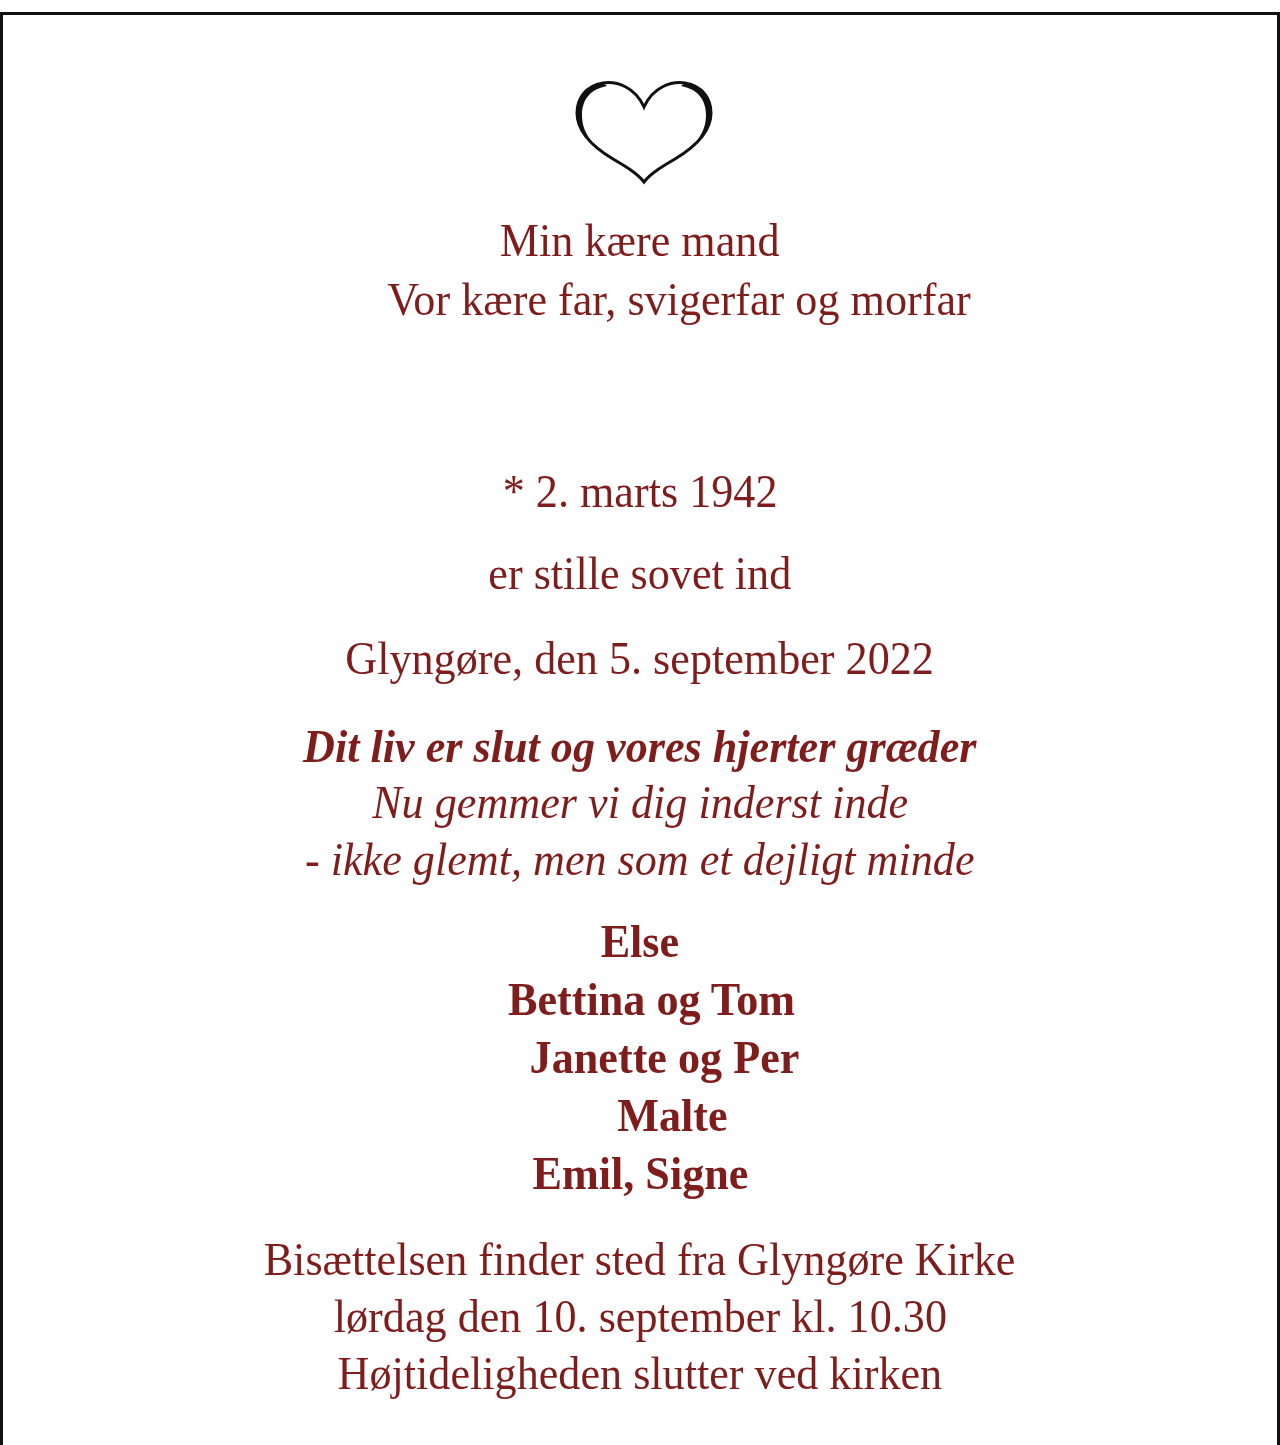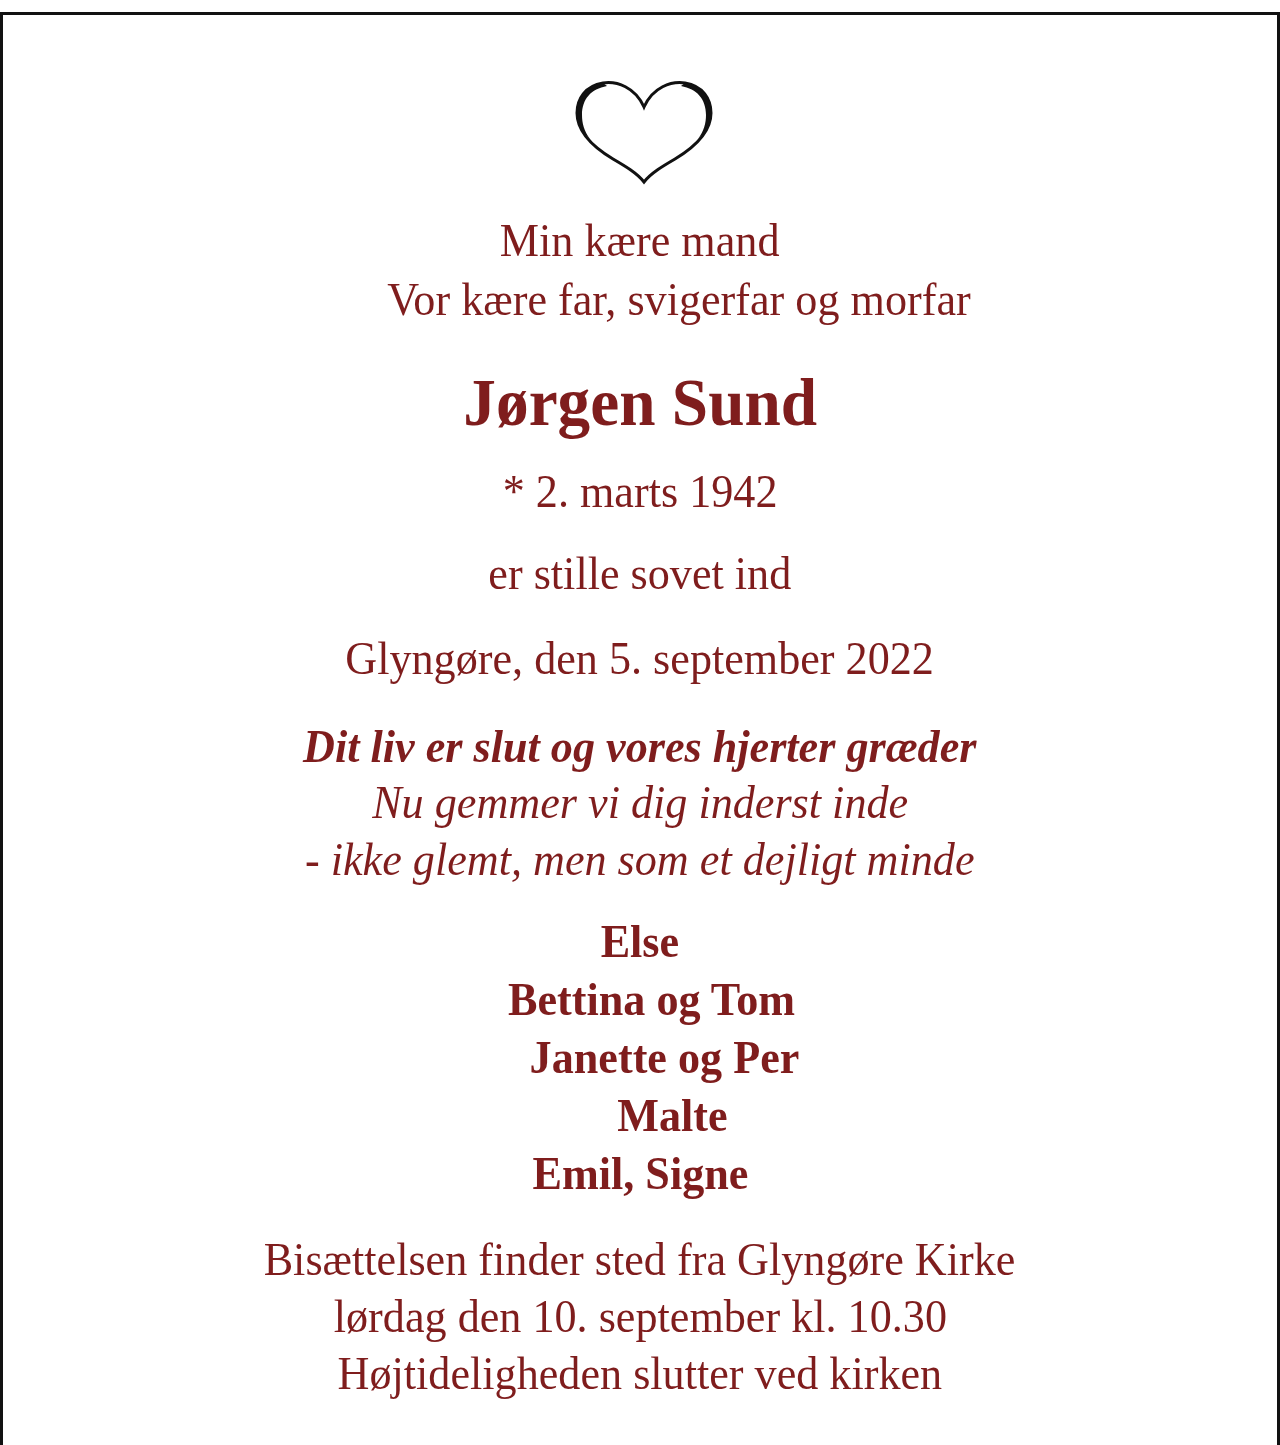--- a/index.html
+++ b/index.html
@@ -92,23 +92,20 @@
     <path d="M112 6 C 130 9, 138 22, 138 36 C 138 46, 133 55, 125 62 C 131 54, 133 46, 133 38 C 133 22, 124 12, 108 9 Z" fill="#111111"></path>
   </svg>
 
   <div class="line intro1">
     <span class="condensed">Min kære mand</span>
   </div>
   <div class="line intro2">
     <span class="condensed">Vor kære far, svigerfar og morfar</span>
   </div>
 
-  <div class="line name">
-    <span class="condensed">Jørgen Sund</span>
-  </div>
 
   <div class="line born">
     <span class="condensed">* 2. marts 1942</span>
   </div>
 
   <div class="line passed">
     <span class="condensed">er stille sovet ind</span>
   </div>
 
   <div class="line place-date">

